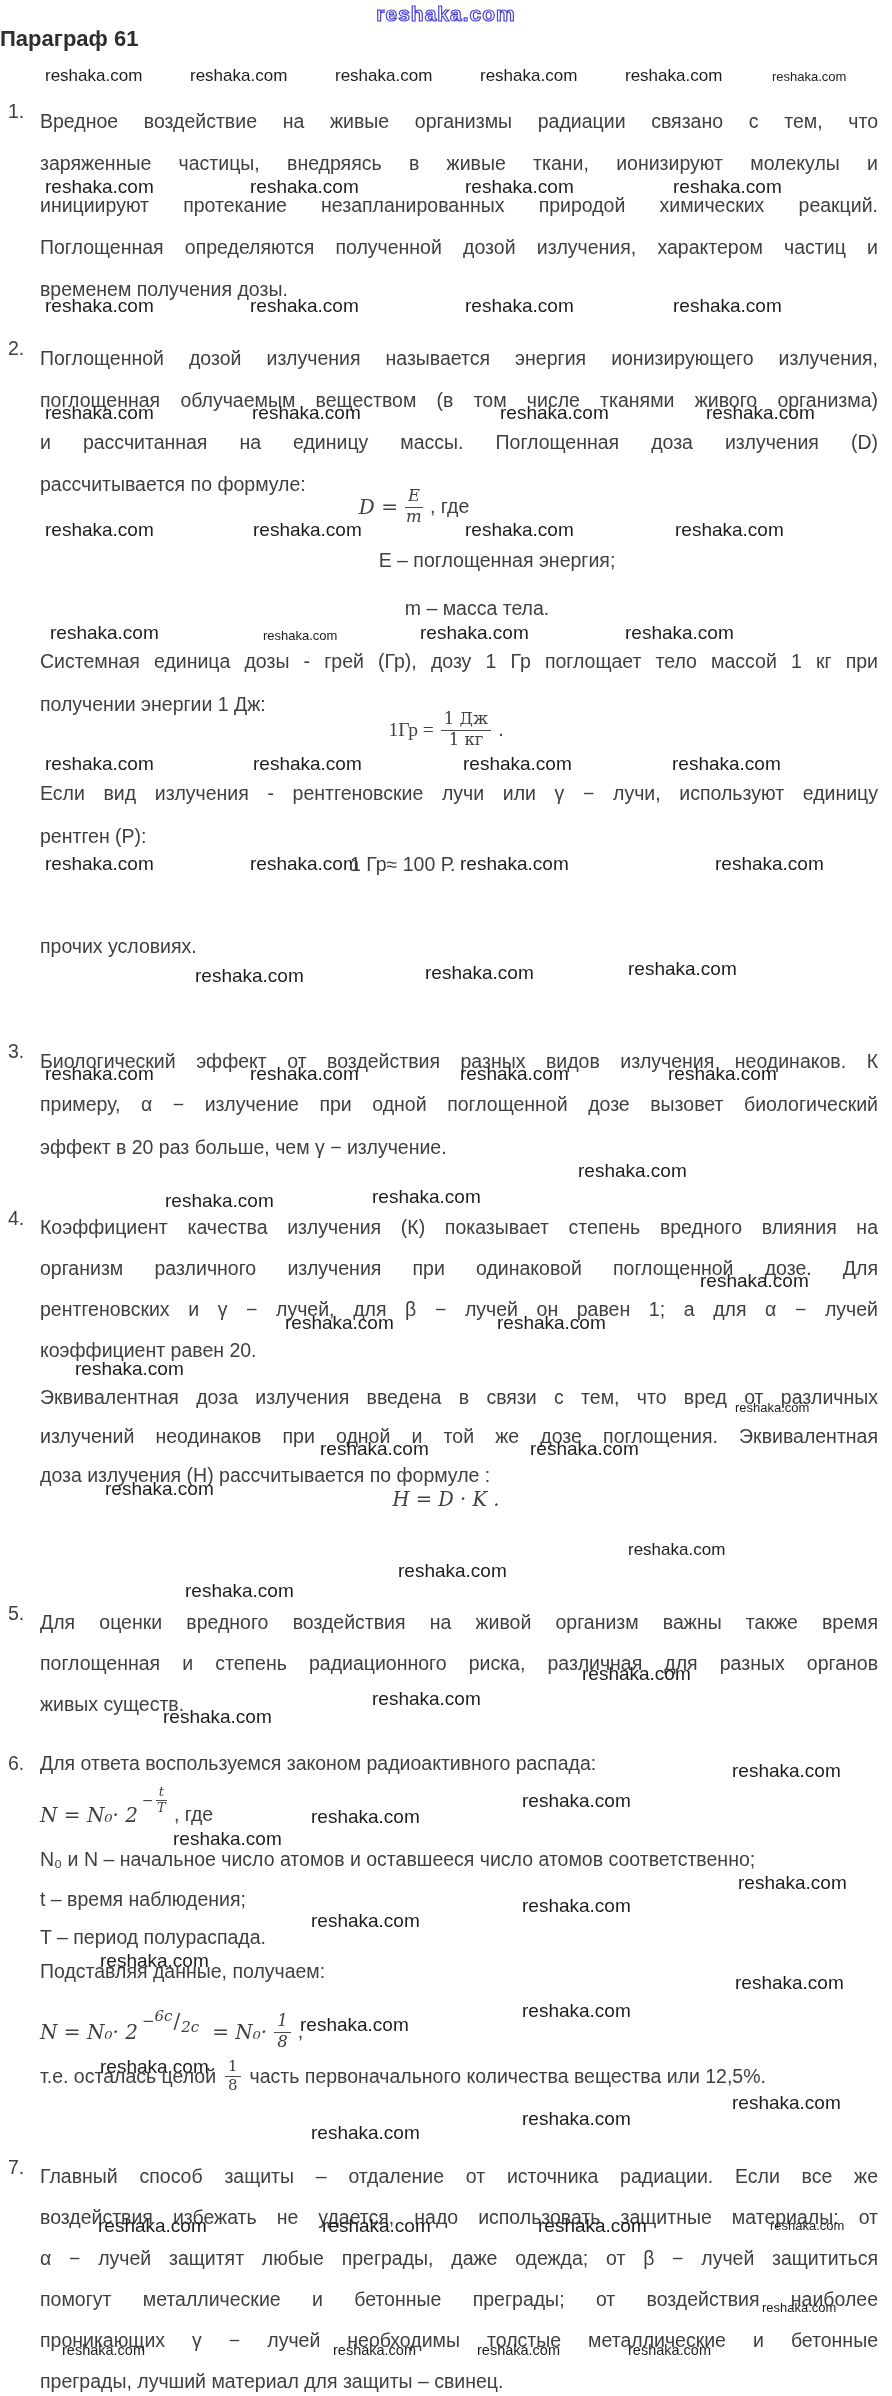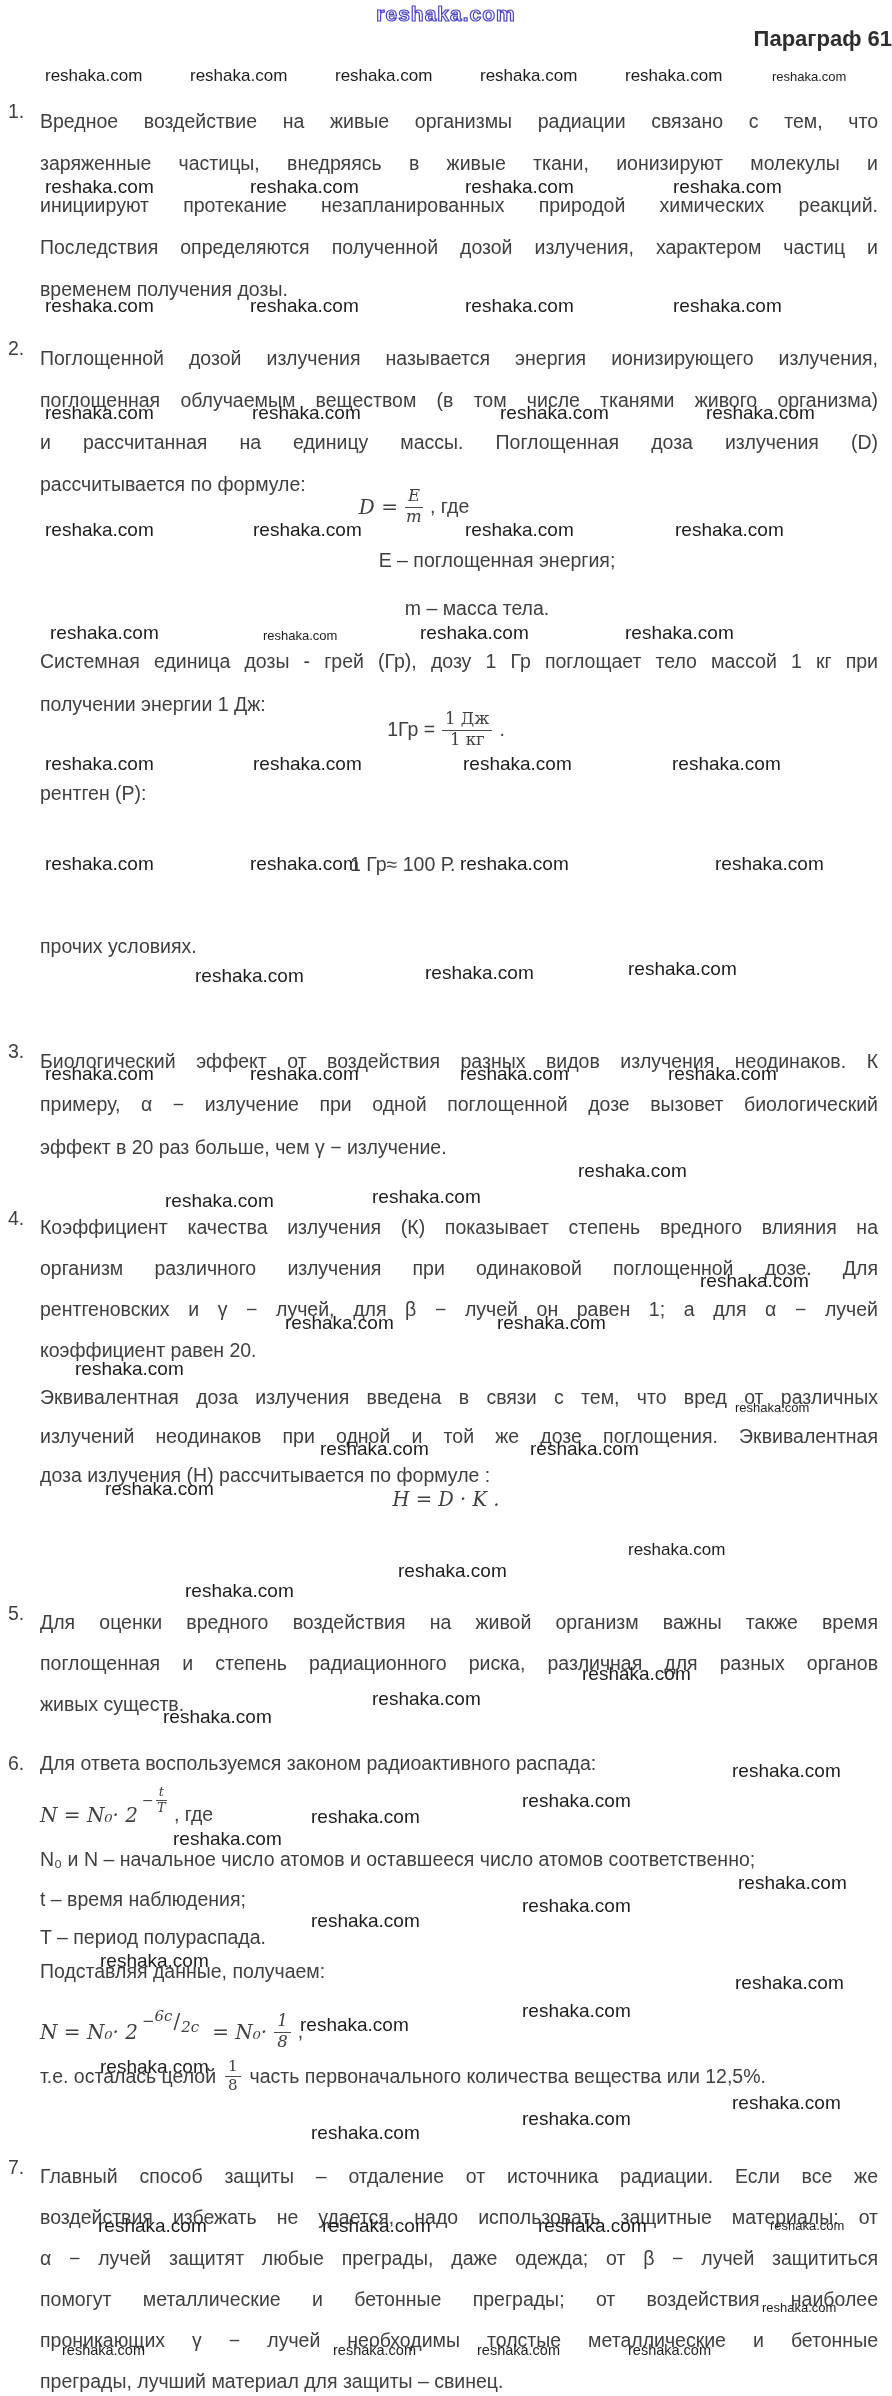--- a/index.html
+++ b/index.html
@@ -6,39 +6,39 @@
   .page {
     position: relative; width: 892px; height: 2396px; background: #ffffff;
     font-family: "Liberation Sans", sans-serif; color: #3f3f3f; overflow: hidden;
   }
   .logo {
     position: absolute; top: 2px; left: 0; width: 100%; text-align: center;
     font-size: 21px; font-weight: bold; letter-spacing: 1px;
     color: #ffffff; -webkit-text-stroke: 1.2px #4a43cf;
   }
   .title {
-    position: absolute; top: 26px; left: 0; width: 100%; text-align: right;
+    position: absolute; top: 26px; left: 0; width: 100%; text-align: left;
     font-size: 22px; font-weight: bold; color: #2e2e2e;
   }
   .wm { position: absolute; color: #1d1d1d; white-space: nowrap; }
   .wm.lg { font-size: 19px; }
   .wm.md { font-size: 17px; }
   .wm.sm { font-size: 13px; }
   .wm.sm2 { font-size: 14.5px; }
   .num { position: absolute; font-size: 19.5px; color: #3f3f3f; }
   .para { position: absolute; font-size: 19.5px; }
   .jl { text-align: justify; text-align-last: justify; }
   .ll { text-align: left; }
   .tline { position: absolute; font-size: 19.5px; white-space: nowrap; }
   .cline { position: absolute; left: 0; width: 100%; text-align: center; font-size: 19.5px; }
   .formula { position: absolute; display: flex; align-items: center; gap: 7px;
              font-size: 20px; white-space: nowrap; }
   .fcenter { left: 0; width: 100%; justify-content: center; }
   .mit { font-family: "DejaVu Serif", serif; font-style: italic; }
-  .fsans { font-family: Liberation Sans, sans-serif; font-style: normal; font-size: 19.5px; }
+  .fsans { font-family: Liberation Serif, serif; font-style: normal; font-size: 19.5px; }
   .fsuffix { font-family: "Liberation Sans", sans-serif; font-size: 19.5px; }
   .frac { display: inline-flex; flex-direction: column; align-items: center;
           font-family: "DejaVu Serif", serif; line-height: 1.15; font-size: 16.5px; }
   .frac .fn { border-bottom: 1.4px solid #4a4a4a; padding: 0 3px 1px; }
   .frac.it { font-style: italic; }
   .frac.sm { font-size: 13px; line-height: 1.05; }
   .exp { display: inline-flex; align-items: center; gap: 2px; transform: translateY(-15px);
          font-family: "DejaVu Serif", serif; font-style: italic; font-size: 14px; margin-left: -3px; }
   .dexp { display: inline-flex; align-items: baseline; transform: translateY(-13px);
           font-family: "DejaVu Serif", serif; font-style: italic; font-size: 15px; margin-left: -3px; }
@@ -61,21 +61,21 @@
   <span class="wm md" style="left:335px;top:66px">reshaka.com</span>
   <span class="wm md" style="left:480px;top:66px">reshaka.com</span>
   <span class="wm md" style="left:625px;top:66px">reshaka.com</span>
   <span class="wm sm" style="left:772px;top:69px">reshaka.com</span>
 
   <div class="num" style="left:8px;top:100px">1.</div>
   <div class="para" style="left:40px;top:100px;width:838px;line-height:42px">
     <div class="jl">Вредное воздействие на живые организмы радиации связано с тем, что</div>
     <div class="jl">заряженные частицы, внедряясь в живые ткани, ионизируют молекулы и</div>
     <div class="jl">инициируют протекание незапланированных природой химических реакций.</div>
-    <div class="jl">Последствия определяются полученной дозой излучения, характером частиц  и</div>
+    <div class="jl">Поглощенная определяются полученной дозой излучения, характером частиц  и</div>
     <div class="ll">временем получения дозы.</div>
   </div>
   <span class="wm lg" style="left:45px;top:176px">reshaka.com</span>
   <span class="wm lg" style="left:250px;top:176px">reshaka.com</span>
   <span class="wm lg" style="left:465px;top:176px">reshaka.com</span>
   <span class="wm lg" style="left:673px;top:176px">reshaka.com</span>
   <span class="wm lg" style="left:45px;top:295px">reshaka.com</span>
   <span class="wm lg" style="left:250px;top:295px">reshaka.com</span>
   <span class="wm lg" style="left:465px;top:295px">reshaka.com</span>
   <span class="wm lg" style="left:673px;top:295px">reshaka.com</span>
@@ -125,20 +125,21 @@
       <span class="fd">1 кг</span>
     </span>
     <span class="fsuffix">.</span>
   </div>
   <span class="wm lg" style="left:45px;top:753px">reshaka.com</span>
   <span class="wm lg" style="left:253px;top:753px">reshaka.com</span>
   <span class="wm lg" style="left:463px;top:753px">reshaka.com</span>
   <span class="wm lg" style="left:672px;top:753px">reshaka.com</span>
 
   <div class="para" style="left:40px;top:772px;width:838px;line-height:43px">
+    <div class="jl">Если вид излучения - рентгеновские лучи или γ − лучи, используют единицу</div>
     <div class="ll">рентген (Р):</div>
   </div>
 
   <span class="wm lg" style="left:45px;top:853px">reshaka.com</span>
   <span class="wm lg" style="left:250px;top:853px">reshaka.com</span>
   <div class="tline" style="left:350px;top:853px">1 Гр≈ 100 Р.</div>
   <span class="wm lg" style="left:460px;top:853px">reshaka.com</span>
   <span class="wm lg" style="left:715px;top:853px">reshaka.com</span>
 
   <div class="para" style="left:40px;top:925px;width:838px;line-height:42px">

